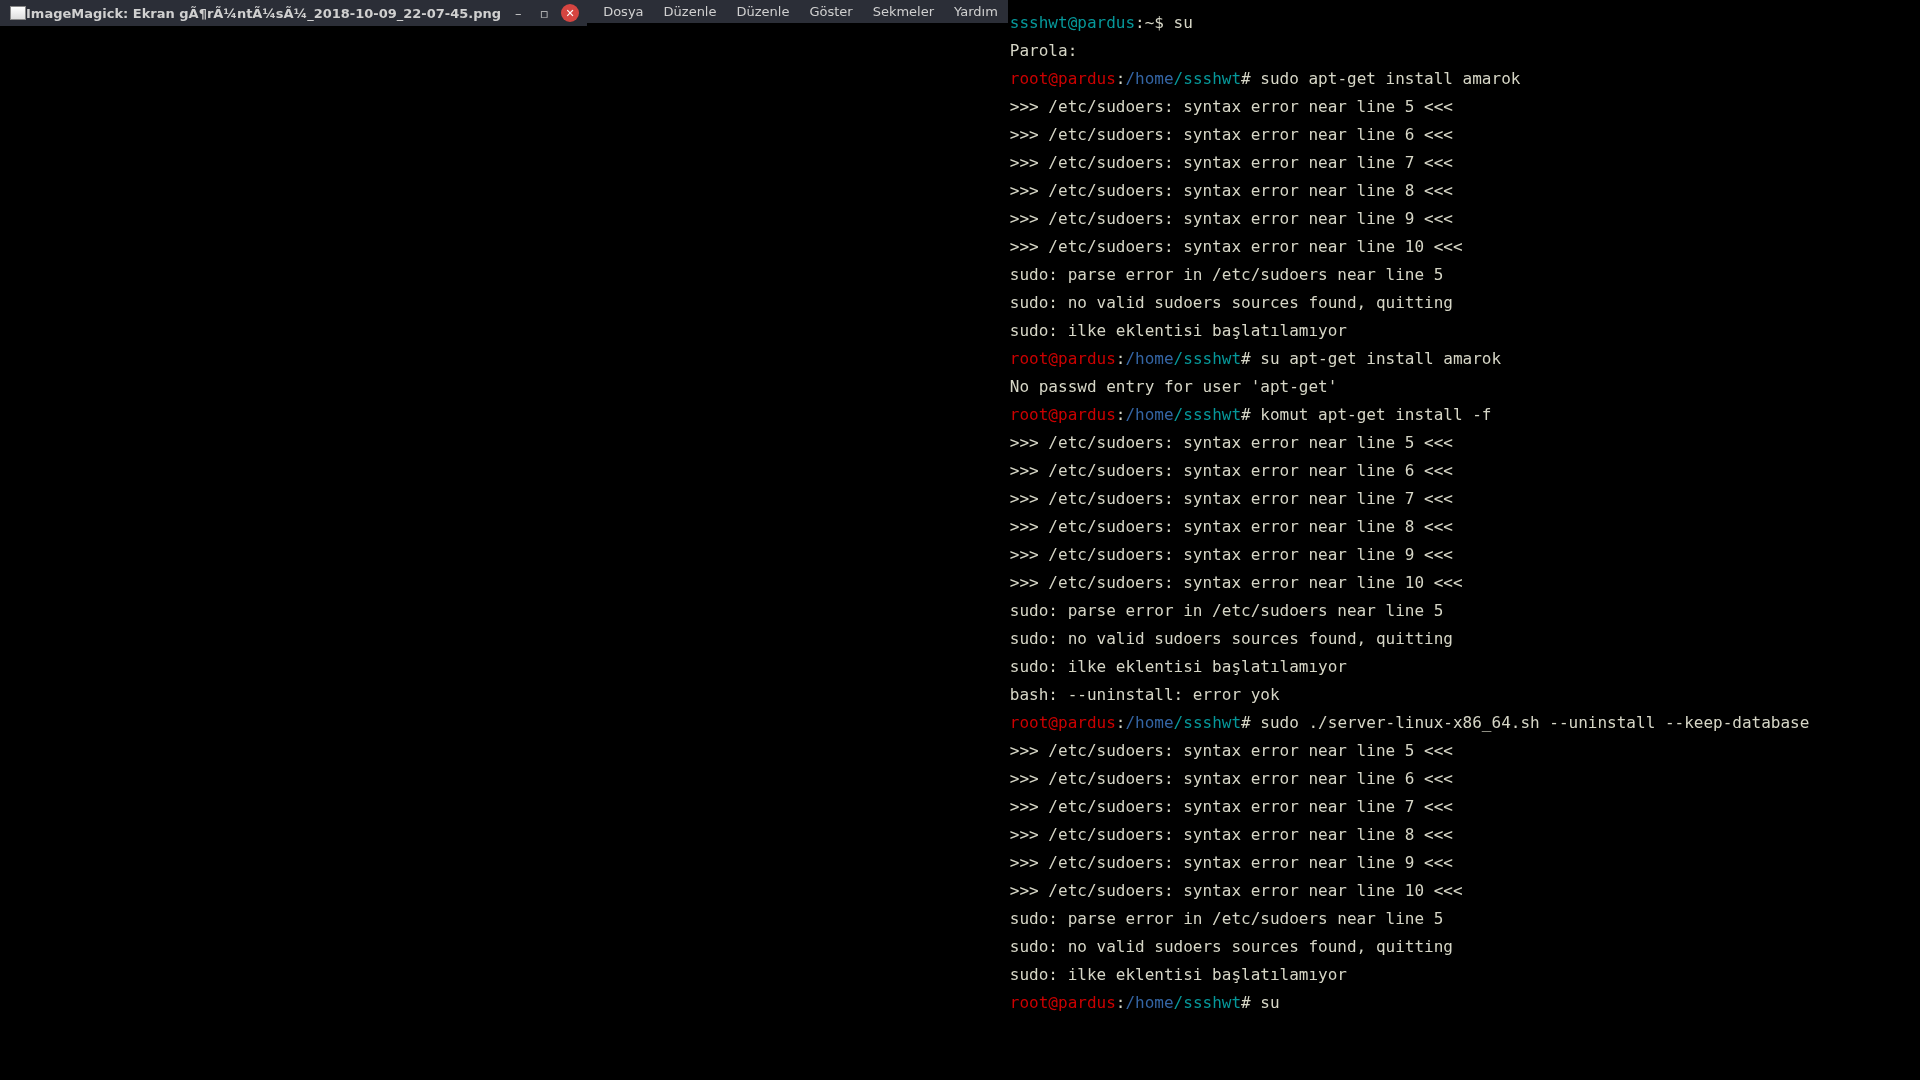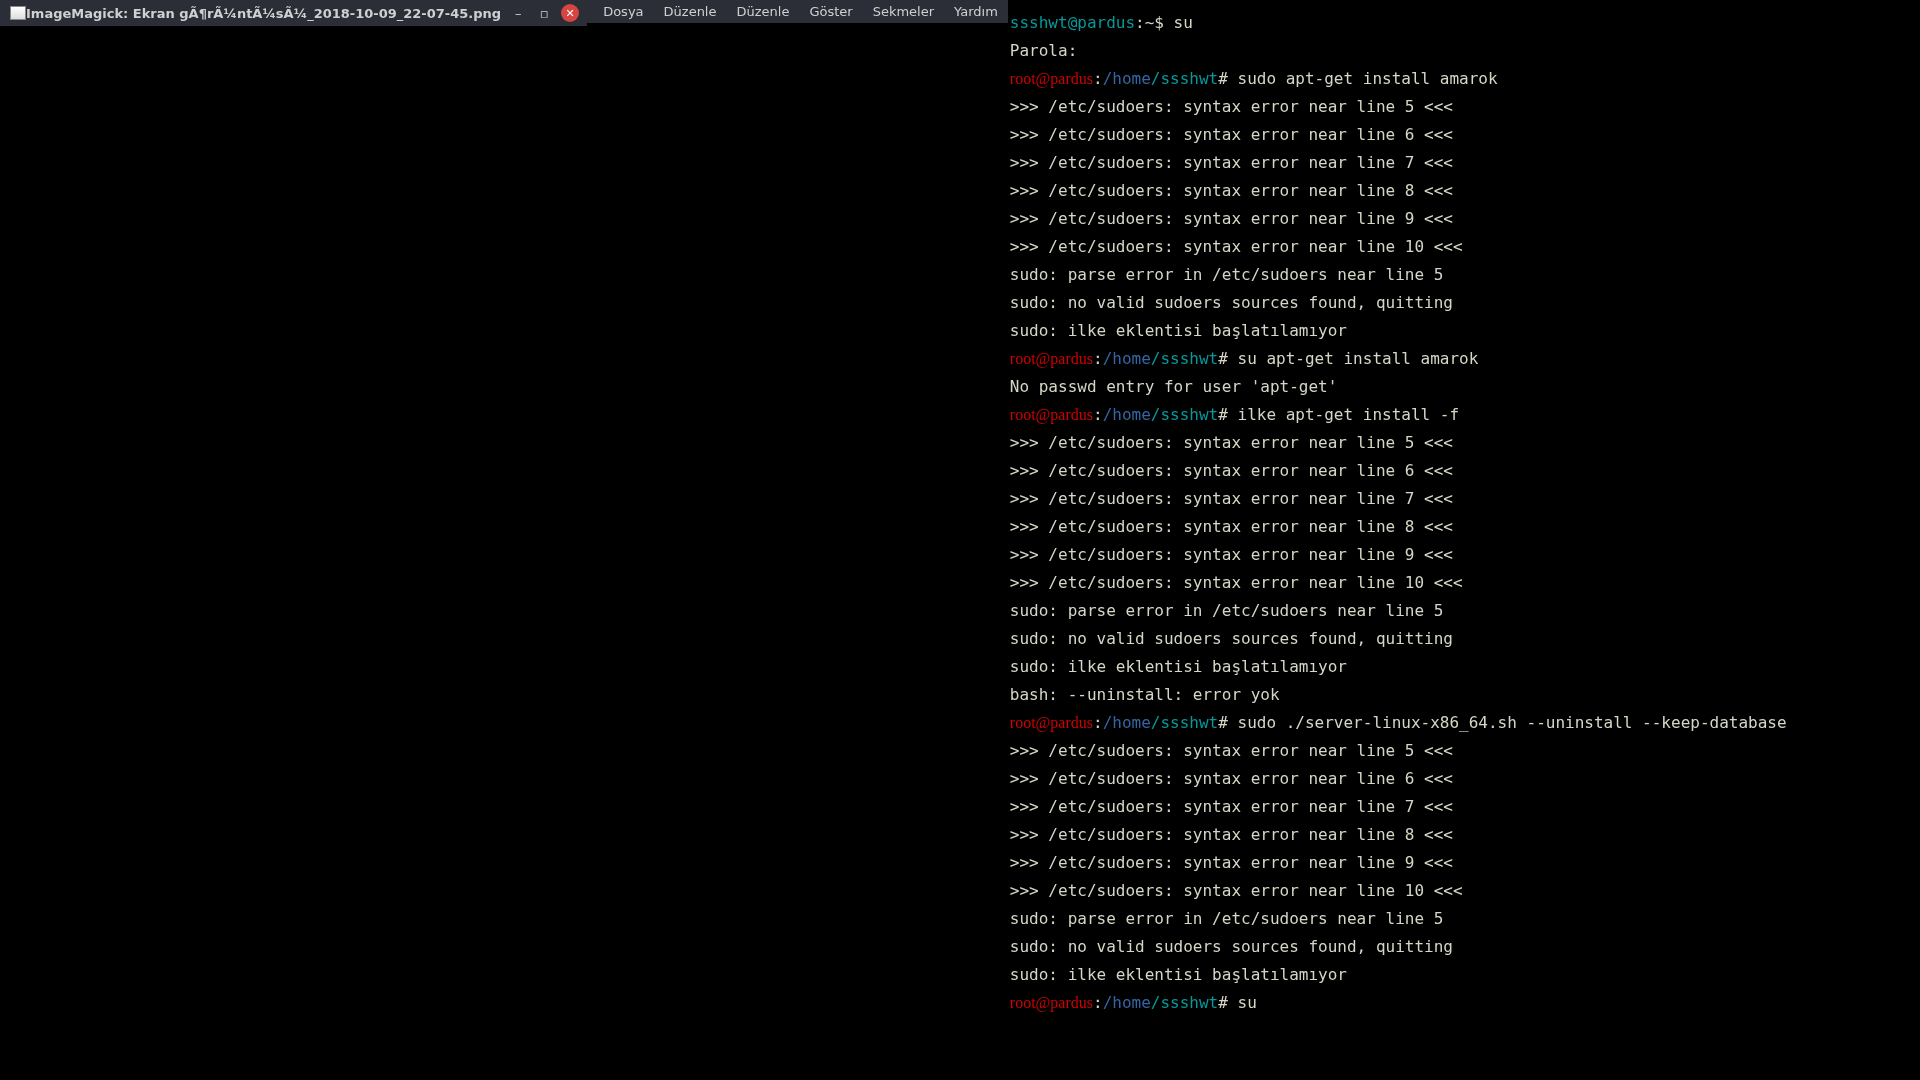--- a/index.html
+++ b/index.html
@@ -60,21 +60,21 @@
     background: #000;
     color: #d6d6c6;
     padding: 2px 2px;
     font-size: 16px;
     line-height: 14px;
     white-space: pre;
     overflow: hidden;
   }
   .line { display: block; line-height: 14px; }
   .u  { color: #06989a; }   
-  .r  { color: #cc0000; font-family: Liberation Serif, serif; }   
+  .r  { color: #cc0000; }   
   .p  { color: #3465a4; }   
   .s  { color: #d6d6c6; }
 </style>
 </head>
 <body>
 
 <div class="win">
   <div class="titlebar">
     <div class="appicon"></div>
     <div class="title">ImageMagick: Ekran gÃ¶rÃ¼ntÃ¼sÃ¼_2018-10-09_22-07-45.png</div>
@@ -102,21 +102,21 @@
 <span class="line s">&gt;&gt;&gt; /etc/sudoers: syntax error near line 6 &lt;&lt;&lt;</span>
 <span class="line s">&gt;&gt;&gt; /etc/sudoers: syntax error near line 7 &lt;&lt;&lt;</span>
 <span class="line s">&gt;&gt;&gt; /etc/sudoers: syntax error near line 8 &lt;&lt;&lt;</span>
 <span class="line s">&gt;&gt;&gt; /etc/sudoers: syntax error near line 9 &lt;&lt;&lt;</span>
 <span class="line s">&gt;&gt;&gt; /etc/sudoers: syntax error near line 10 &lt;&lt;&lt;</span>
 <span class="line s">sudo: parse error in /etc/sudoers near line 5</span>
 <span class="line s">sudo: no valid sudoers sources found, quitting</span>
 <span class="line s">sudo: ilke eklentisi başlatılamıyor</span>
 <span class="line"><span class="r">root@pardus</span><span class="s">:</span><span class="p">/home</span><span class="u">/ssshwt</span><span class="s"># </span><span class="s">su apt-get install amarok</span></span>
 <span class="line s">No passwd entry for user 'apt-get'</span>
-<span class="line"><span class="r">root@pardus</span><span class="s">:</span><span class="p">/home</span><span class="u">/ssshwt</span><span class="s"># </span><span class="s">ilke apt-get install -f</span></span>
+<span class="line"><span class="r">root@pardus</span><span class="s">:</span><span class="p">/home</span><span class="u">/ssshwt</span><span class="s"># </span><span class="s">komut apt-get install -f</span></span>
 <span class="line s">&gt;&gt;&gt; /etc/sudoers: syntax error near line 5 &lt;&lt;&lt;</span>
 <span class="line s">&gt;&gt;&gt; /etc/sudoers: syntax error near line 6 &lt;&lt;&lt;</span>
 <span class="line s">&gt;&gt;&gt; /etc/sudoers: syntax error near line 7 &lt;&lt;&lt;</span>
 <span class="line s">&gt;&gt;&gt; /etc/sudoers: syntax error near line 8 &lt;&lt;&lt;</span>
 <span class="line s">&gt;&gt;&gt; /etc/sudoers: syntax error near line 9 &lt;&lt;&lt;</span>
 <span class="line s">&gt;&gt;&gt; /etc/sudoers: syntax error near line 10 &lt;&lt;&lt;</span>
 <span class="line s">sudo: parse error in /etc/sudoers near line 5</span>
 <span class="line s">sudo: no valid sudoers sources found, quitting</span>
 <span class="line s">sudo: ilke eklentisi başlatılamıyor</span>
 <span class="line s">bash: --uninstall: error yok</span>

